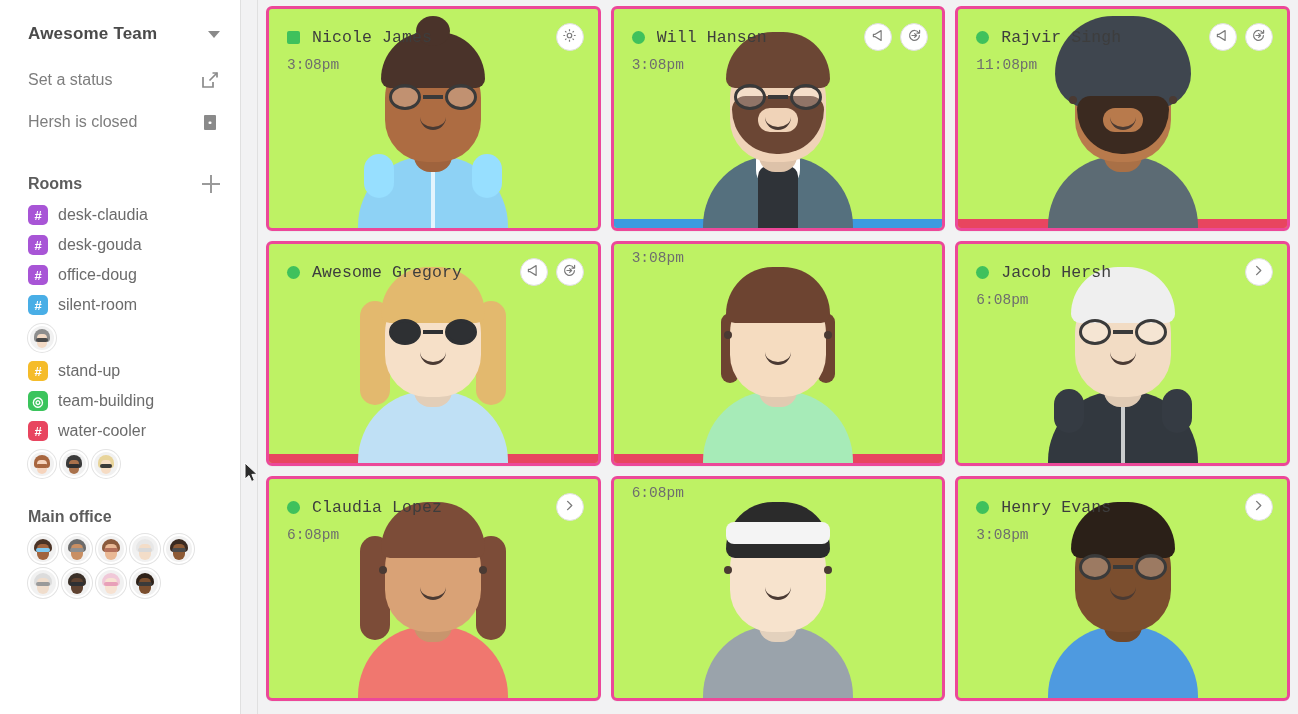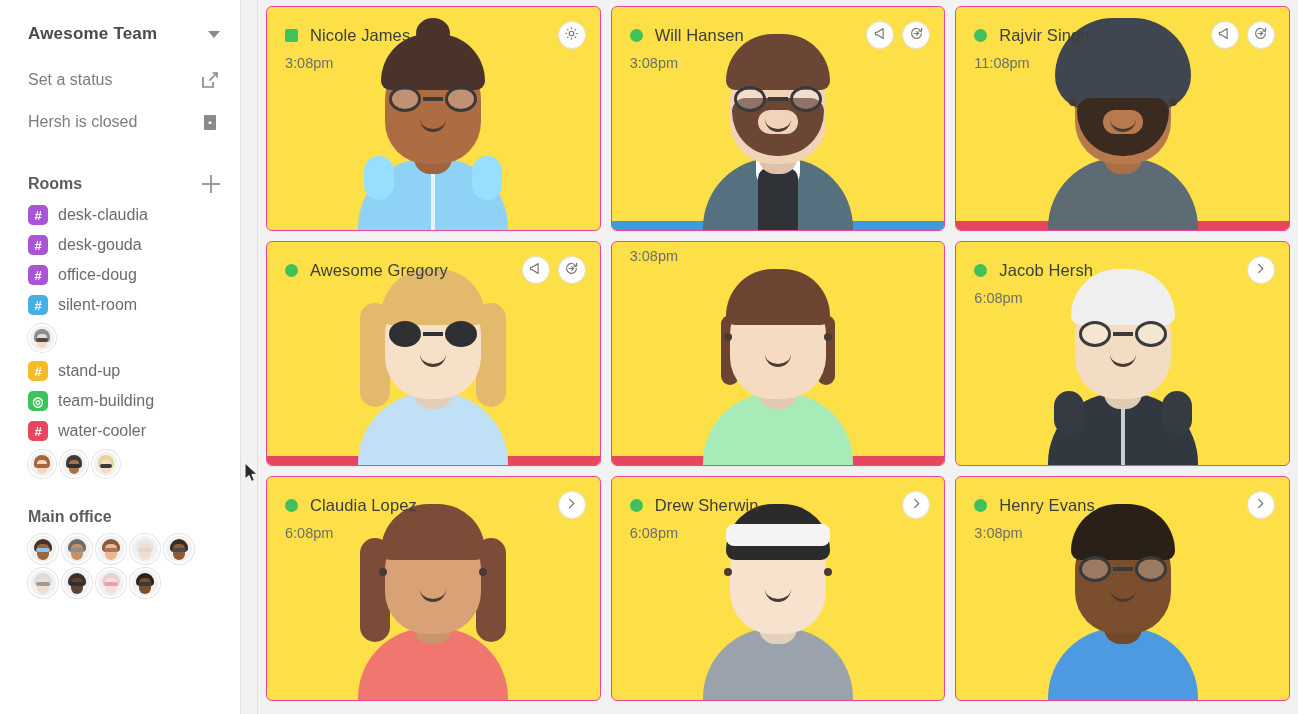--- a/index.html
+++ b/index.html
@@ -112,27 +112,28 @@
     background: #f2f2f3;
     padding: 6px 8px 0 8px;
     overflow: hidden;
   }
   .grid {
     display: grid;
     grid-template-columns: repeat(3, 1fr);
     gap: 10px;
   }
   .card {
-    background: #fde047;
-    border: 1px solid #ec4899;
+    background: #bef264;
+    border: 3px solid #ec4899;
     border-radius: 6px;
     height: 225px;
     position: relative;
     overflow: hidden;
     box-shadow: 0 1px 1px rgba(0,0,0,.03);
+    font-family: Liberation Mono, monospace;
   }
   .card-head {
     display: flex; align-items: center;
     padding: 14px 14px 0 18px;
     position: relative; z-index: 5;
   }
   .dot {
     width: 13px; height: 13px; background: #3fc15c;
     flex: 0 0 13px; margin-right: 12px;
   }
@@ -632,31 +633,20 @@
               <div class="body" style="background:#9aa3ab"></div>
               <div class="neck" style="background:#f7e3cd;filter:brightness(.92)"></div>
               <div class="head" style="background:#f7e3cd"></div>
               <div class="hairtop" style="background:#2b2b2b"></div>
               <div class="bandana"></div>
               <span class="eye l"></span>
               <span class="eye r"></span>
               <div class="mouth"></div>
             </div>
           </div>
-          <div class="card-head">
-            <span class="dot circle" style="background:#3fc15c"></span>
-            <span class="cname">Drew Sherwin</span>
-            <span class="actions">
-              <button class="act">
-                <span><svg width="15" height="15" viewBox="0 0 20 20" fill="none" stroke="currentColor" stroke-width="1.8" stroke-linecap="round" stroke-linejoin="round">
-                    <path d="M7.5 4.5 13 10l-5.5 5.5"></path>
-                  </svg></span>
-              </button>
-            </span>
-          </div>
           <div class="ctime">6:08pm</div>
         </div>
         <div class="card">
           <div class="person">
             <div class="fig">
               <div class="body" style="background:#4e9ae0"></div>
               <div class="neck" style="background:#7b4e2e;filter:brightness(.92)"></div>
               <div class="head" style="background:#7b4e2e"></div>
               <div class="hairtop" style="background:#2b2018"></div>
               <div class="glasses ">

